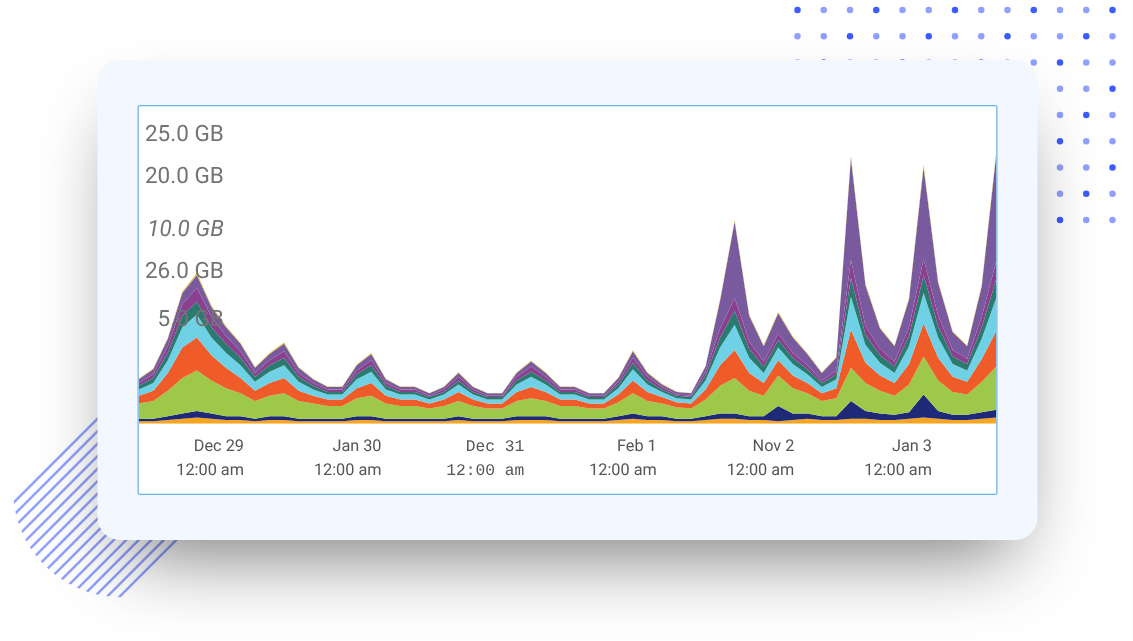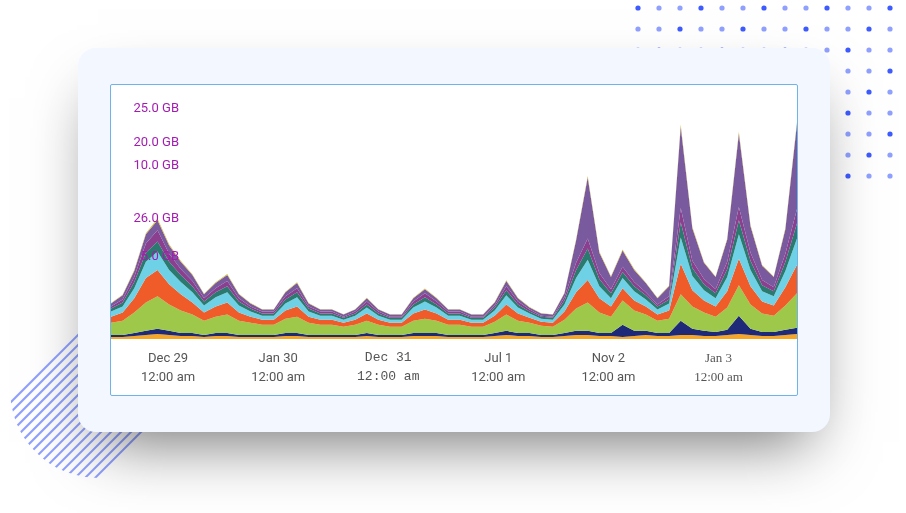--- a/index.html
+++ b/index.html
@@ -52,38 +52,38 @@
   .y-axis {
     position: absolute;
     left: 0;
     top: 0;
     width: 80px;
     height: 100%;
   }
   .y-tick {
     position: absolute;
     right: 12px;
-    font-size: 13px;
-    color: #a21caf;
+    font-size: 18px;
+    color: #737373;
     transform: translateY(-50%);
     white-space: nowrap;
   }
   .x-axis {
     position: absolute;
     left: 0;
     bottom: 0;
     width: 100%;
     height: 56px;
     display: flex;
   }
   .x-tick {
     position: absolute;
     bottom: 8px;
     transform: translateX(-50%);
-    text-align: center;
+    text-align: right;
     font-size: 13px;
     color: #555;
     line-height: 1.45;
     white-space: nowrap;
   }
   .x-tick .line2 { display:block; }
   .plot-area {
     position: absolute;
     left: 0;
     top: 0;
@@ -267,28 +267,28 @@
           <path d="M0,233.472 L0,228.352 L11.661016949152541,223.232 L23.322033898305083,204.8 L34.983050847457626,178.176 L46.644067796610166,167.93599999999998 L58.30508474576271,186.368 L69.96610169491525,198.656 L81.62711864406779,208.89600000000002 L93.28813559322033,222.208 L104.94915254237289,214.016 L116.61016949152543,208.89600000000002 L128.27118644067798,222.208 L139.9322033898305,228.352 L151.59322033898306,232.448 L163.25423728813558,232.448 L174.91525423728814,220.16 L186.57627118644066,214.016 L198.23728813559322,228.352 L209.89830508474577,232.448 L221.5593220338983,232.448 L233.22033898305085,236.54399999999998 L244.88135593220338,232.448 L256.54237288135596,224.256 L268.2033898305085,232.448 L279.864406779661,236.54399999999998 L291.52542372881356,236.54399999999998 L303.1864406779661,224.256 L314.8474576271187,218.112 L326.50847457627117,224.256 L338.1694915254237,232.448 L349.8305084745763,232.448 L361.49152542372883,236.54399999999998 L373.1525423728813,236.54399999999998 L384.8135593220339,227.328 L396.47457627118644,211.968 L408.135593220339,224.256 L419.79661016949154,230.4 L431.45762711864404,235.52 L443.1186440677966,236.54399999999998 L454.77966101694915,221.184 L466.4406779661017,194.56 L478.10169491525426,176.128 L489.76271186440675,202.752 L501.4237288135593,215.04 L513.0847457627119,194.56 L524.7457627118644,207.872 L536.406779661017,216.064 L548.0677966101695,226.304 L559.728813559322,220.16 L571.3898305084746,153.6 L583.0508474576271,192.512 L594.7118644067797,206.848 L606.3728813559322,215.04 L618.0338983050848,193.536 L629.6949152542373,150.528 L641.3559322033898,186.368 L653.0169491525423,207.872 L664.6779661016949,212.992 L676.3389830508474,187.392 L688,154.624 L688,181.248 L676.3389830508474,203.776 L664.6779661016949,222.208 L653.0169491525423,218.112 L641.3559322033898,202.752 L629.6949152542373,175.10399999999998 L618.0338983050848,207.872 L606.3728813559322,223.232 L594.7118644067797,217.088 L583.0508474576271,206.84799999999998 L571.3898305084746,180.224 L559.728813559322,227.328 L548.0677966101695,231.424 L536.406779661017,223.232 L524.7457627118644,217.088 L513.0847457627119,204.8 L501.4237288135593,223.232 L489.76271186440675,215.04 L478.10169491525426,196.608 L466.4406779661017,208.89600000000002 L454.77966101694915,228.352 L443.1186440677966,239.61599999999999 L431.45762711864404,238.59199999999998 L419.79661016949154,234.496 L408.135593220339,230.4 L396.47457627118644,221.184 L384.8135593220339,232.448 L373.1525423728813,239.61599999999999 L361.49152542372883,239.61599999999999 L349.8305084745763,236.544 L338.1694915254237,236.544 L326.50847457627117,230.4 L314.8474576271187,226.304 L303.1864406779661,230.4 L291.52542372881356,239.61599999999999 L279.864406779661,239.61599999999999 L268.2033898305085,236.544 L256.54237288135596,230.4 L244.88135593220338,236.544 L233.22033898305085,239.61599999999999 L221.5593220338983,236.544 L209.89830508474577,236.544 L198.23728813559322,233.472 L186.57627118644066,223.232 L174.91525423728814,227.328 L163.25423728813558,236.544 L151.59322033898306,236.544 L139.9322033898305,233.472 L128.27118644067798,229.376 L116.61016949152543,219.136 L104.94915254237289,223.232 L93.28813559322033,229.376 L81.62711864406779,219.136 L69.96610169491525,210.944 L58.30508474576271,200.704 L46.644067796610166,186.368 L34.983050847457626,194.56 L23.322033898305083,215.04 L11.661016949152541,229.376 L0,233.472 Z" fill="#6fd1e6" stroke="none"></path>
           <path d="M0,228.352 L0,225.28 L11.661016949152541,219.136 L23.322033898305083,198.656 L34.983050847457626,168.95999999999998 L46.644067796610166,157.69599999999997 L58.30508474576271,178.176 L69.96610169491525,191.488 L81.62711864406779,202.752 L93.28813559322033,218.112 L104.94915254237289,208.896 L116.61016949152543,202.752 L128.27118644067798,218.112 L139.9322033898305,225.28 L151.59322033898306,230.4 L163.25423728813558,230.4 L174.91525423728814,216.064 L186.57627118644066,208.896 L198.23728813559322,225.28 L209.89830508474577,230.4 L221.5593220338983,230.4 L233.22033898305085,234.496 L244.88135593220338,230.4 L256.54237288135596,221.184 L268.2033898305085,230.4 L279.864406779661,234.496 L291.52542372881356,234.496 L303.1864406779661,221.184 L314.8474576271187,214.016 L326.50847457627117,221.184 L338.1694915254237,230.4 L349.8305084745763,230.4 L361.49152542372883,234.496 L373.1525423728813,234.496 L384.8135593220339,224.256 L396.47457627118644,206.84799999999998 L408.135593220339,221.184 L419.79661016949154,228.352 L431.45762711864404,233.472 L443.1186440677966,234.496 L454.77966101694915,217.088 L466.4406779661017,186.368 L478.10169491525426,164.86399999999998 L489.76271186440675,195.584 L501.4237288135593,209.92000000000002 L513.0847457627119,188.416 L524.7457627118644,202.752 L536.406779661017,211.968 L548.0677966101695,223.232 L559.728813559322,216.064 L571.3898305084746,138.24 L583.0508474576271,184.32 L594.7118644067797,200.704 L606.3728813559322,209.92000000000002 L618.0338983050848,185.344 L629.6949152542373,136.192 L641.3559322033898,177.152 L653.0169491525423,201.728 L664.6779661016949,207.872 L676.3389830508474,178.176 L688,139.264 L688,154.624 L676.3389830508474,187.392 L664.6779661016949,212.992 L653.0169491525423,207.872 L641.3559322033898,186.368 L629.6949152542373,150.528 L618.0338983050848,193.536 L606.3728813559322,215.04 L594.7118644067797,206.848 L583.0508474576271,192.512 L571.3898305084746,153.6 L559.728813559322,220.16 L548.0677966101695,226.304 L536.406779661017,216.064 L524.7457627118644,207.872 L513.0847457627119,194.56 L501.4237288135593,215.04 L489.76271186440675,202.752 L478.10169491525426,176.128 L466.4406779661017,194.56 L454.77966101694915,221.184 L443.1186440677966,236.54399999999998 L431.45762711864404,235.52 L419.79661016949154,230.4 L408.135593220339,224.256 L396.47457627118644,211.968 L384.8135593220339,227.328 L373.1525423728813,236.54399999999998 L361.49152542372883,236.54399999999998 L349.8305084745763,232.448 L338.1694915254237,232.448 L326.50847457627117,224.256 L314.8474576271187,218.112 L303.1864406779661,224.256 L291.52542372881356,236.54399999999998 L279.864406779661,236.54399999999998 L268.2033898305085,232.448 L256.54237288135596,224.256 L244.88135593220338,232.448 L233.22033898305085,236.54399999999998 L221.5593220338983,232.448 L209.89830508474577,232.448 L198.23728813559322,228.352 L186.57627118644066,214.016 L174.91525423728814,220.16 L163.25423728813558,232.448 L151.59322033898306,232.448 L139.9322033898305,228.352 L128.27118644067798,222.208 L116.61016949152543,208.89600000000002 L104.94915254237289,214.016 L93.28813559322033,222.208 L81.62711864406779,208.89600000000002 L69.96610169491525,198.656 L58.30508474576271,186.368 L46.644067796610166,167.93599999999998 L34.983050847457626,178.176 L23.322033898305083,204.8 L11.661016949152541,223.232 L0,228.352 Z" fill="#2a7a70" stroke="none"></path>
           <path d="M0,225.28 L0,223.232 L11.661016949152541,216.06400000000002 L23.322033898305083,193.536 L34.983050847457626,159.744 L46.644067796610166,146.432 L58.30508474576271,169.98399999999998 L69.96610169491525,185.344 L81.62711864406779,197.632 L93.28813559322033,215.04000000000002 L104.94915254237289,204.79999999999998 L116.61016949152543,197.632 L128.27118644067798,215.04000000000002 L139.9322033898305,223.232 L151.59322033898306,228.352 L163.25423728813558,228.352 L174.91525423728814,212.992 L186.57627118644066,204.79999999999998 L198.23728813559322,223.232 L209.89830508474577,228.352 L221.5593220338983,228.352 L233.22033898305085,233.472 L244.88135593220338,228.352 L256.54237288135596,218.112 L268.2033898305085,228.352 L279.864406779661,233.472 L291.52542372881356,233.472 L303.1864406779661,218.112 L314.8474576271187,209.92 L326.50847457627117,218.112 L338.1694915254237,228.352 L349.8305084745763,228.352 L361.49152542372883,233.472 L373.1525423728813,233.472 L384.8135593220339,222.208 L396.47457627118644,202.75199999999998 L408.135593220339,218.112 L419.79661016949154,226.304 L431.45762711864404,232.448 L443.1186440677966,233.472 L454.77966101694915,214.016 L466.4406779661017,179.2 L478.10169491525426,154.624 L489.76271186440675,189.44 L501.4237288135593,205.824 L513.0847457627119,183.296 L524.7457627118644,198.656 L536.406779661017,208.896 L548.0677966101695,221.184 L559.728813559322,212.992 L571.3898305084746,123.904 L583.0508474576271,177.152 L594.7118644067797,195.584 L606.3728813559322,205.824 L618.0338983050848,178.176 L629.6949152542373,122.88 L641.3559322033898,168.95999999999998 L653.0169491525423,196.608 L664.6779661016949,203.776 L676.3389830508474,169.98399999999998 L688,124.928 L688,139.264 L676.3389830508474,178.176 L664.6779661016949,207.872 L653.0169491525423,201.728 L641.3559322033898,177.152 L629.6949152542373,136.192 L618.0338983050848,185.344 L606.3728813559322,209.92000000000002 L594.7118644067797,200.704 L583.0508474576271,184.32 L571.3898305084746,138.24 L559.728813559322,216.064 L548.0677966101695,223.232 L536.406779661017,211.968 L524.7457627118644,202.752 L513.0847457627119,188.416 L501.4237288135593,209.92000000000002 L489.76271186440675,195.584 L478.10169491525426,164.86399999999998 L466.4406779661017,186.368 L454.77966101694915,217.088 L443.1186440677966,234.496 L431.45762711864404,233.472 L419.79661016949154,228.352 L408.135593220339,221.184 L396.47457627118644,206.84799999999998 L384.8135593220339,224.256 L373.1525423728813,234.496 L361.49152542372883,234.496 L349.8305084745763,230.4 L338.1694915254237,230.4 L326.50847457627117,221.184 L314.8474576271187,214.016 L303.1864406779661,221.184 L291.52542372881356,234.496 L279.864406779661,234.496 L268.2033898305085,230.4 L256.54237288135596,221.184 L244.88135593220338,230.4 L233.22033898305085,234.496 L221.5593220338983,230.4 L209.89830508474577,230.4 L198.23728813559322,225.28 L186.57627118644066,208.896 L174.91525423728814,216.064 L163.25423728813558,230.4 L151.59322033898306,230.4 L139.9322033898305,225.28 L128.27118644067798,218.112 L116.61016949152543,202.752 L104.94915254237289,208.896 L93.28813559322033,218.112 L81.62711864406779,202.752 L69.96610169491525,191.488 L58.30508474576271,178.176 L46.644067796610166,157.69599999999997 L34.983050847457626,168.95999999999998 L23.322033898305083,198.656 L11.661016949152541,219.136 L0,225.28 Z" fill="#8a3f8f" stroke="none"></path>
           <path d="M0,223.232 L0,220.16 L11.661016949152541,211.96800000000002 L23.322033898305083,187.392 L34.983050847457626,150.528 L46.644067796610166,136.192 L58.30508474576271,161.79199999999997 L69.96610169491525,178.176 L81.62711864406779,191.488 L93.28813559322033,210.94400000000002 L104.94915254237289,199.68 L116.61016949152543,191.488 L128.27118644067798,210.94400000000002 L139.9322033898305,220.16 L151.59322033898306,226.304 L163.25423728813558,226.304 L174.91525423728814,208.896 L186.57627118644066,199.68 L198.23728813559322,220.16 L209.89830508474577,226.304 L221.5593220338983,226.304 L233.22033898305085,231.424 L244.88135593220338,226.304 L256.54237288135596,215.04000000000002 L268.2033898305085,226.304 L279.864406779661,231.424 L291.52542372881356,231.424 L303.1864406779661,215.04000000000002 L314.8474576271187,205.82399999999998 L326.50847457627117,215.04000000000002 L338.1694915254237,226.304 L349.8305084745763,226.304 L361.49152542372883,231.424 L373.1525423728813,231.424 L384.8135593220339,219.136 L396.47457627118644,197.632 L408.135593220339,215.04000000000002 L419.79661016949154,224.256 L431.45762711864404,230.4 L443.1186440677966,231.424 L454.77966101694915,209.92 L466.4406779661017,156.67200000000003 L478.10169491525426,93.184 L489.76271186440675,168.95999999999998 L501.4237288135593,193.536 L513.0847457627119,166.912 L524.7457627118644,186.368 L536.406779661017,199.68 L548.0677966101695,215.04 L559.728813559322,202.752 L571.3898305084746,41.98400000000001 L583.0508474576271,144.38399999999996 L594.7118644067797,179.2 L606.3728813559322,193.536 L618.0338983050848,155.648 L629.6949152542373,49.15199999999996 L641.3559322033898,142.33599999999998 L653.0169491525423,182.272 L664.6779661016949,193.536 L676.3389830508474,145.408 L688,38.91199999999998 L688,124.928 L676.3389830508474,169.98399999999998 L664.6779661016949,203.776 L653.0169491525423,196.608 L641.3559322033898,168.95999999999998 L629.6949152542373,122.88 L618.0338983050848,178.176 L606.3728813559322,205.824 L594.7118644067797,195.584 L583.0508474576271,177.152 L571.3898305084746,123.904 L559.728813559322,212.992 L548.0677966101695,221.184 L536.406779661017,208.896 L524.7457627118644,198.656 L513.0847457627119,183.296 L501.4237288135593,205.824 L489.76271186440675,189.44 L478.10169491525426,154.624 L466.4406779661017,179.2 L454.77966101694915,214.016 L443.1186440677966,233.472 L431.45762711864404,232.448 L419.79661016949154,226.304 L408.135593220339,218.112 L396.47457627118644,202.75199999999998 L384.8135593220339,222.208 L373.1525423728813,233.472 L361.49152542372883,233.472 L349.8305084745763,228.352 L338.1694915254237,228.352 L326.50847457627117,218.112 L314.8474576271187,209.92 L303.1864406779661,218.112 L291.52542372881356,233.472 L279.864406779661,233.472 L268.2033898305085,228.352 L256.54237288135596,218.112 L244.88135593220338,228.352 L233.22033898305085,233.472 L221.5593220338983,228.352 L209.89830508474577,228.352 L198.23728813559322,223.232 L186.57627118644066,204.79999999999998 L174.91525423728814,212.992 L163.25423728813558,228.352 L151.59322033898306,228.352 L139.9322033898305,223.232 L128.27118644067798,215.04000000000002 L116.61016949152543,197.632 L104.94915254237289,204.79999999999998 L93.28813559322033,215.04000000000002 L81.62711864406779,197.632 L69.96610169491525,185.344 L58.30508474576271,169.98399999999998 L46.644067796610166,146.432 L34.983050847457626,159.744 L23.322033898305083,193.536 L11.661016949152541,216.06400000000002 L0,223.232 Z" fill="#7a5a9e" stroke="none"></path>
           <path d="M0,220.16 L0,219.648 L11.661016949152541,211.45600000000002 L23.322033898305083,186.5728 L34.983050847457626,149.29919999999998 L46.644067796610166,134.656 L58.30508474576271,160.5632 L69.96610169491525,177.152 L81.62711864406779,190.6688 L93.28813559322033,210.3296 L104.94915254237289,198.86079999999998 L116.61016949152543,190.464 L128.27118644067798,210.3296 L139.9322033898305,219.648 L151.59322033898306,225.8944 L163.25423728813558,225.8944 L174.91525423728814,208.2816 L186.57627118644066,198.86079999999998 L198.23728813559322,219.648 L209.89830508474577,225.8944 L221.5593220338983,225.8944 L233.22033898305085,231.1168 L244.88135593220338,225.8944 L256.54237288135596,214.528 L268.2033898305085,225.8944 L279.864406779661,231.1168 L291.52542372881356,231.1168 L303.1864406779661,214.528 L314.8474576271187,205.2096 L326.50847457627117,214.528 L338.1694915254237,225.8944 L349.8305084745763,225.8944 L361.49152542372883,231.1168 L373.1525423728813,231.1168 L384.8135593220339,218.7264 L396.47457627118644,196.81279999999998 L408.135593220339,214.528 L419.79661016949154,223.8464 L431.45762711864404,230.0928 L443.1186440677966,231.1168 L454.77966101694915,209.408 L466.4406779661017,155.64800000000002 L478.10169491525426,91.648 L489.76271186440675,167.936 L501.4237288135593,192.71679999999998 L513.0847457627119,165.888 L524.7457627118644,185.54879999999997 L536.406779661017,199.0656 L548.0677966101695,214.528 L559.728813559322,202.1376 L571.3898305084746,39.936000000000035 L583.0508474576271,143.15519999999998 L594.7118644067797,178.3808 L606.3728813559322,192.9216 L618.0338983050848,154.624 L629.6949152542373,47.103999999999985 L641.3559322033898,141.10719999999998 L653.0169491525423,181.45280000000002 L664.6779661016949,192.9216 L676.3389830508474,144.17919999999998 L688,36.863999999999976 L688,38.91199999999998 L676.3389830508474,145.408 L664.6779661016949,193.536 L653.0169491525423,182.272 L641.3559322033898,142.33599999999998 L629.6949152542373,49.15199999999996 L618.0338983050848,155.648 L606.3728813559322,193.536 L594.7118644067797,179.2 L583.0508474576271,144.38399999999996 L571.3898305084746,41.98400000000001 L559.728813559322,202.752 L548.0677966101695,215.04 L536.406779661017,199.68 L524.7457627118644,186.368 L513.0847457627119,166.912 L501.4237288135593,193.536 L489.76271186440675,168.95999999999998 L478.10169491525426,93.184 L466.4406779661017,156.67200000000003 L454.77966101694915,209.92 L443.1186440677966,231.424 L431.45762711864404,230.4 L419.79661016949154,224.256 L408.135593220339,215.04000000000002 L396.47457627118644,197.632 L384.8135593220339,219.136 L373.1525423728813,231.424 L361.49152542372883,231.424 L349.8305084745763,226.304 L338.1694915254237,226.304 L326.50847457627117,215.04000000000002 L314.8474576271187,205.82399999999998 L303.1864406779661,215.04000000000002 L291.52542372881356,231.424 L279.864406779661,231.424 L268.2033898305085,226.304 L256.54237288135596,215.04000000000002 L244.88135593220338,226.304 L233.22033898305085,231.424 L221.5593220338983,226.304 L209.89830508474577,226.304 L198.23728813559322,220.16 L186.57627118644066,199.68 L174.91525423728814,208.896 L163.25423728813558,226.304 L151.59322033898306,226.304 L139.9322033898305,220.16 L128.27118644067798,210.94400000000002 L116.61016949152543,191.488 L104.94915254237289,199.68 L93.28813559322033,210.94400000000002 L81.62711864406779,191.488 L69.96610169491525,178.176 L58.30508474576271,161.79199999999997 L46.644067796610166,136.192 L34.983050847457626,150.528 L23.322033898305083,187.392 L11.661016949152541,211.96800000000002 L0,220.16 Z" fill="#d4b93a" stroke="none"></path>
         </svg>
     </div>
 
     <div class="y-axis" id="y-axis">
         <div class="y-tick" style="top: 170px;">5.0 GB</div>
-        <div class="y-tick" style="top: 79px;">10.0 GB</div>
+        <div class="y-tick" style="top: 98px; font-style: italic;">10.0 GB</div>
         <div class="y-tick" style="top: 132px;">26.0 GB</div>
         <div class="y-tick" style="top: 56px;">20.0 GB</div>
         <div class="y-tick" style="top: 22px;">25.0 GB</div>
       </div>
     <div class="x-axis" id="x-axis">
         <div class="x-tick" style="left: 57.104px;"><span>Dec 29</span><span class="line2">12:00 am</span></div>
         <div class="x-tick" style="left: 167.184px;"><span>Jan 30</span><span class="line2">12:00 am</span></div>
         <div class="x-tick" style="left: 277.264px; font-family: Liberation Mono, monospace;"><span>Dec 31</span><span class="line2">12:00 am</span></div>
-        <div class="x-tick" style="left: 387.344px;"><span>Jul 1</span><span class="line2">12:00 am</span></div>
+        <div class="x-tick" style="left: 387.344px;"><span>Feb 1</span><span class="line2">12:00 am</span></div>
         <div class="x-tick" style="left: 497.424px;"><span>Nov 2</span><span class="line2">12:00 am</span></div>
-        <div class="x-tick" style="left: 607.504px; font-family: Liberation Serif, serif;"><span>Jan 3</span><span class="line2">12:00 am</span></div>
+        <div class="x-tick" style="left: 607.504px;"><span>Jan 3</span><span class="line2">12:00 am</span></div>
       </div>
 
   </div>
 </div>
 
 </body></html>

